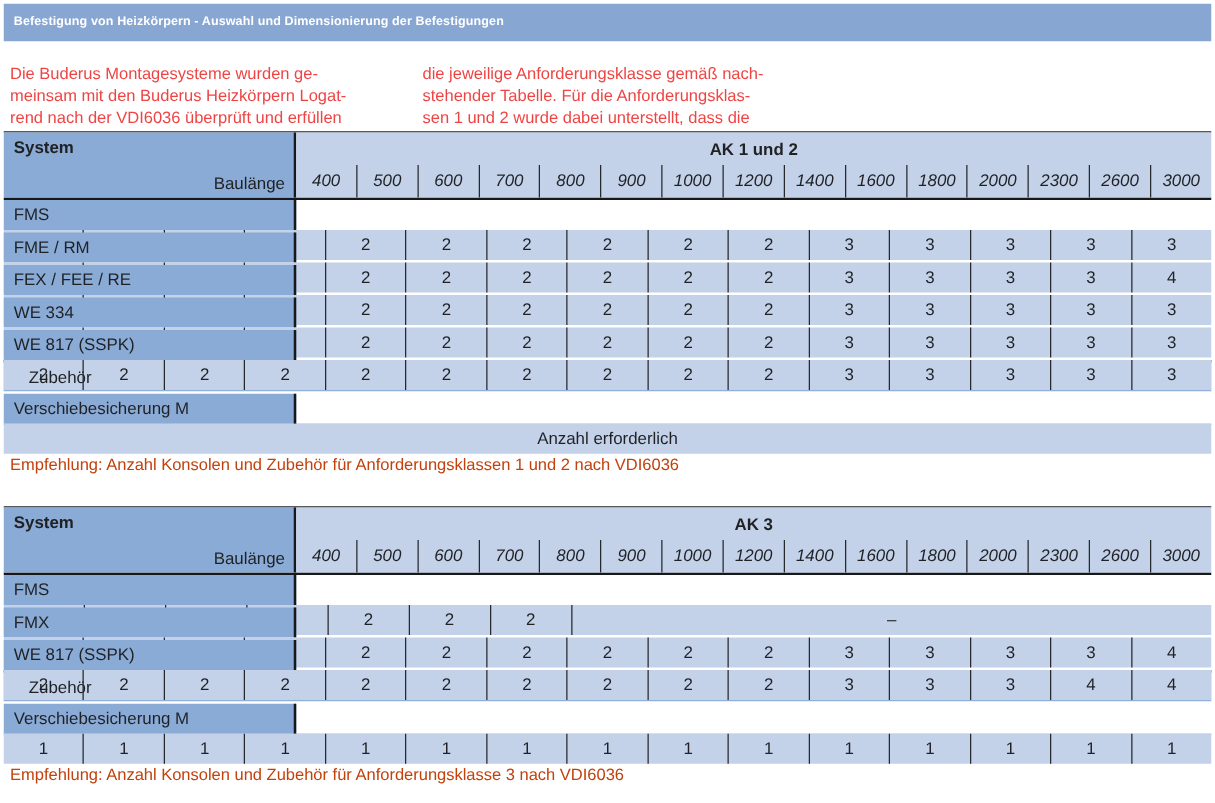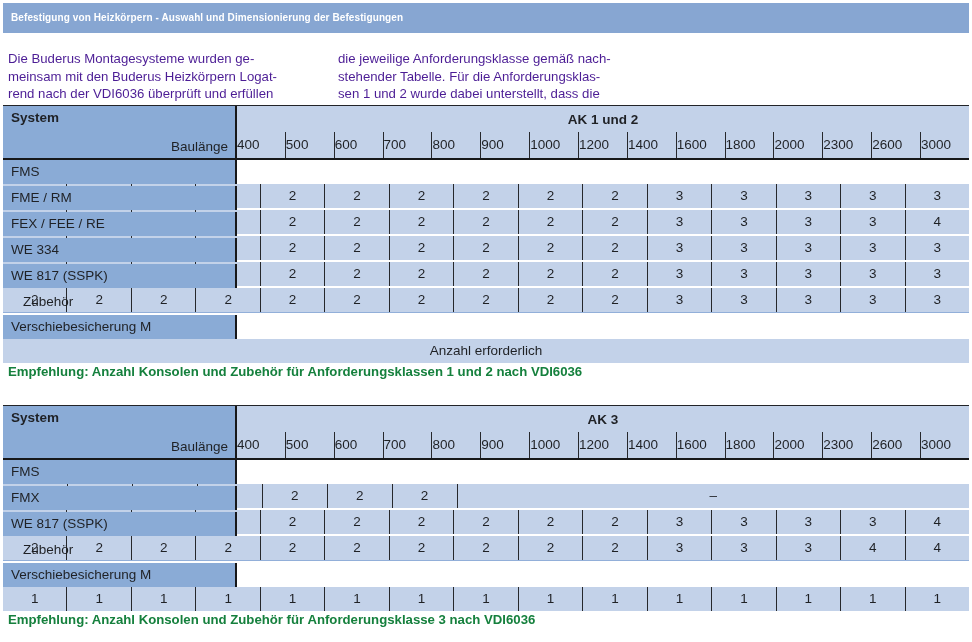--- a/index.html
+++ b/index.html
@@ -26,21 +26,21 @@
     font-size: 10px; font-weight: bold;
     padding-left: 8px;
     letter-spacing: 0.1px;
   }
   .intro {
     margin: 17px 6px 0 8px;
     display: flex;
     gap: 12px;
     font-size: 13.2px;
     line-height: 17.5px;
-    color: #4c1d95;
+    color: #ef4444;
   }
   .intro .col { white-space: pre-line; }
   .intro .c1 { width: 318px; }
   .intro .c2 { width: 308px; }
   .intro .c3 { width: 307px; }
 
   .tbl {
     width: 966px;
     margin: 2px 3px 0 3px;
     font-size: 13.5px;
@@ -57,21 +57,21 @@
     background: var(--label-cell);
     border-right: 2px solid #17181a;
     display: flex; flex-direction: column; justify-content: space-between;
     padding: 4px 7px 4px 8px;
   }
   .sys { font-weight: bold; }
   .bau { text-align: right; }
   .thead-right { flex: 1; background: var(--data-cell); display: flex; flex-direction: column; }
   .group { height: 26px; line-height: 27px; text-align: center; font-weight: bold; }
   .nums { flex: 1; display: flex; }
-  .ncell { flex: 1 1 0; text-align: left; line-height: 25px; border-left: 1px solid var(--grid-dark); box-sizing: border-box; }
+  .ncell { flex: 1 1 0; text-align: center; line-height: 25px; border-left: 1px solid var(--grid-dark); box-sizing: border-box; font-style: italic; }
   .ncell:first-child { border-left: none; }
 
   .trow { display: flex; height: 24px; margin-top: 2px; flex-direction: column; }
   .thead + .trow { margin-top: 0; }
   .tlabel {
     width: 234px; box-sizing: border-box;
     background: var(--label-cell);
     border-right: 2px solid #17181a;
     padding-left: 8px; line-height: 24px;
     white-space: nowrap;
@@ -83,22 +83,21 @@
 
   .tsection {
     border-top: 2px solid #17181a;
     background: var(--section-row);
     height: 23px; line-height: 23px;
     padding-left: 20px;
   }
   .caption {
     margin: 24px 8px 0 8px;
     font-size: 13.2px;
-    color: #15803d;
-    font-weight: bold;
+    color: #c2410c;
   }
 </style>
 </head>
 <body>
 
 <div class="title-bar">Befestigung von Heizkörpern - Auswahl und Dimensionierung der Befestigungen</div>
 
 <div class="intro">
   <div class="col c1">Die Buderus Montagesysteme wurden ge-
 meinsam mit den Buderus Heizkörpern Logat-

